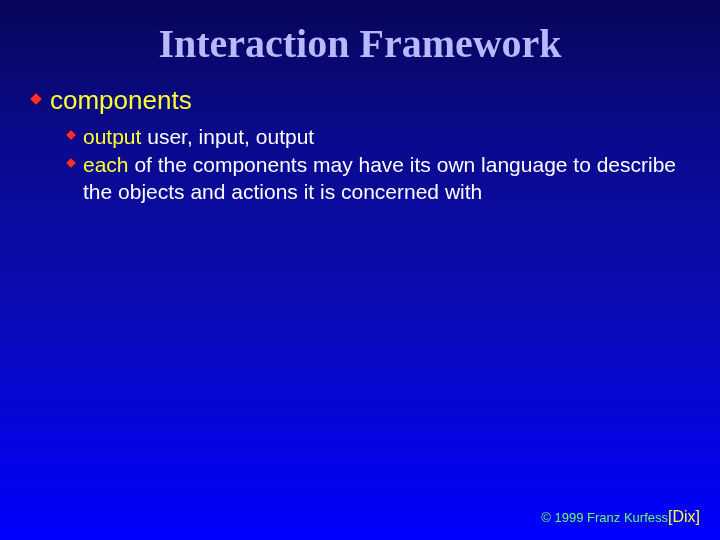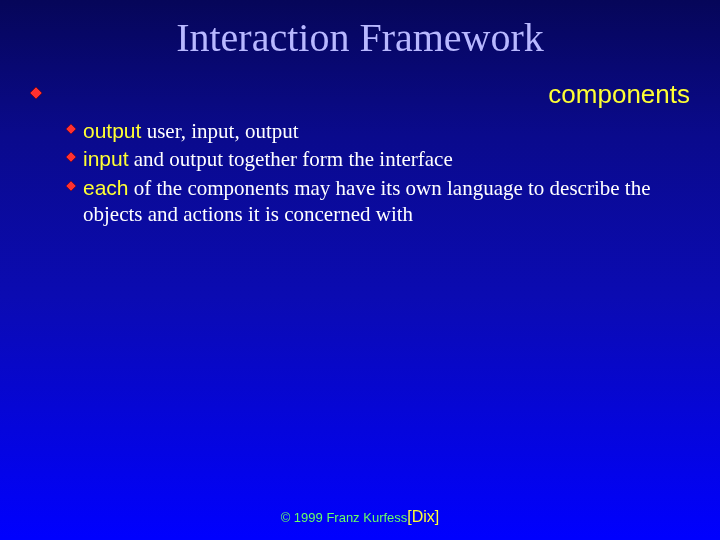--- a/index.html
+++ b/index.html
@@ -15,31 +15,30 @@
     height: 540px;
     background: linear-gradient(to bottom, #060659 0%, #0a0a8c 25%, #0b0bb2 55%, #0000ff 100%);
     position: relative;
     box-sizing: border-box;
   }
   .title {
     font-family: "Times New Roman", Times, serif;
     font-size: 40px;
     color: #b8b8ff;
     text-align: center;
-    padding-top: 14px;
-    font-weight: 400;
+    padding-top: 20px;
+    font-weight: 700;
   }
   .content {
     padding: 18px 30px 0 30px;
   }
   .row-l1 {
     display: flex;
     align-items: flex-start;
     margin-bottom: 6px;
-    justify-content: space-between;
   }
   .row-l1 .diamond {
     flex: 0 0 auto;
     margin-top: 8px;
     margin-right: 8px;
   }
   .lead-l1 {
     color: #ffff33;
     font-size: 26px;
     font-weight: 400;
@@ -62,37 +61,36 @@
     margin-right: 7px;
   }
   .row-l2 .text {
     flex: 1 1 auto;
   }
   .lead-l2 {
     color: #ffff33;
   }
   .rest {
     color: #ffffff;
-    font-family: Liberation Serif, serif;
   }
   .diamond {
     width: 12px;
     height: 12px;
     display: inline-block;
   }
   .diamond svg { display: block; }
   .diamond.small { width: 10px; height: 10px; }
   .footer {
     position: absolute;
     left: 0;
     right: 0;
     bottom: 14px;
     padding: 0 20px;
     display: flex;
-    justify-content: center;
+    justify-content: flex-end;
     align-items: baseline;
     font-size: 13px;
   }
   .copyright { color: #67ff67; }
   .citation { color: #ffff33; font-size: 16px; }
   .pagelabel { color: #ffff33; }
   .pagenum { color: #ffffff; margin-left: 4px; }
 </style>
 </head>
 <body>
@@ -118,30 +116,20 @@
         <span class="diamond small">
           <svg viewBox="0 0 10 10">
               <polygon points="5,0 10,5 5,10 0,5" fill="#ff3030" stroke="#6a0000" stroke-width="0.5"></polygon>
             </svg>
         </span>
         <span class="text">
           <span class="lead-l2">output</span><span class="rest"> user, input, output</span>
         </span>
       </div>
 
-      <div class="row-l2">
-        <span class="diamond small">
-          <svg viewBox="0 0 10 10">
-              <polygon points="5,0 10,5 5,10 0,5" fill="#ff3030" stroke="#6a0000" stroke-width="0.5"></polygon>
-            </svg>
-        </span>
-        <span class="text">
-          <span class="lead-l2">input</span><span class="rest"> and output together form the interface</span>
-        </span>
-      </div>
 
       <div class="row-l2">
         <span class="diamond small">
           <svg viewBox="0 0 10 10">
               <polygon points="5,0 10,5 5,10 0,5" fill="#ff3030" stroke="#6a0000" stroke-width="0.5"></polygon>
             </svg>
         </span>
         <span class="text">
           <span class="lead-l2">each</span><span class="rest"> of the components may have its own language to describe the objects and actions it is concerned with</span>
         </span>

